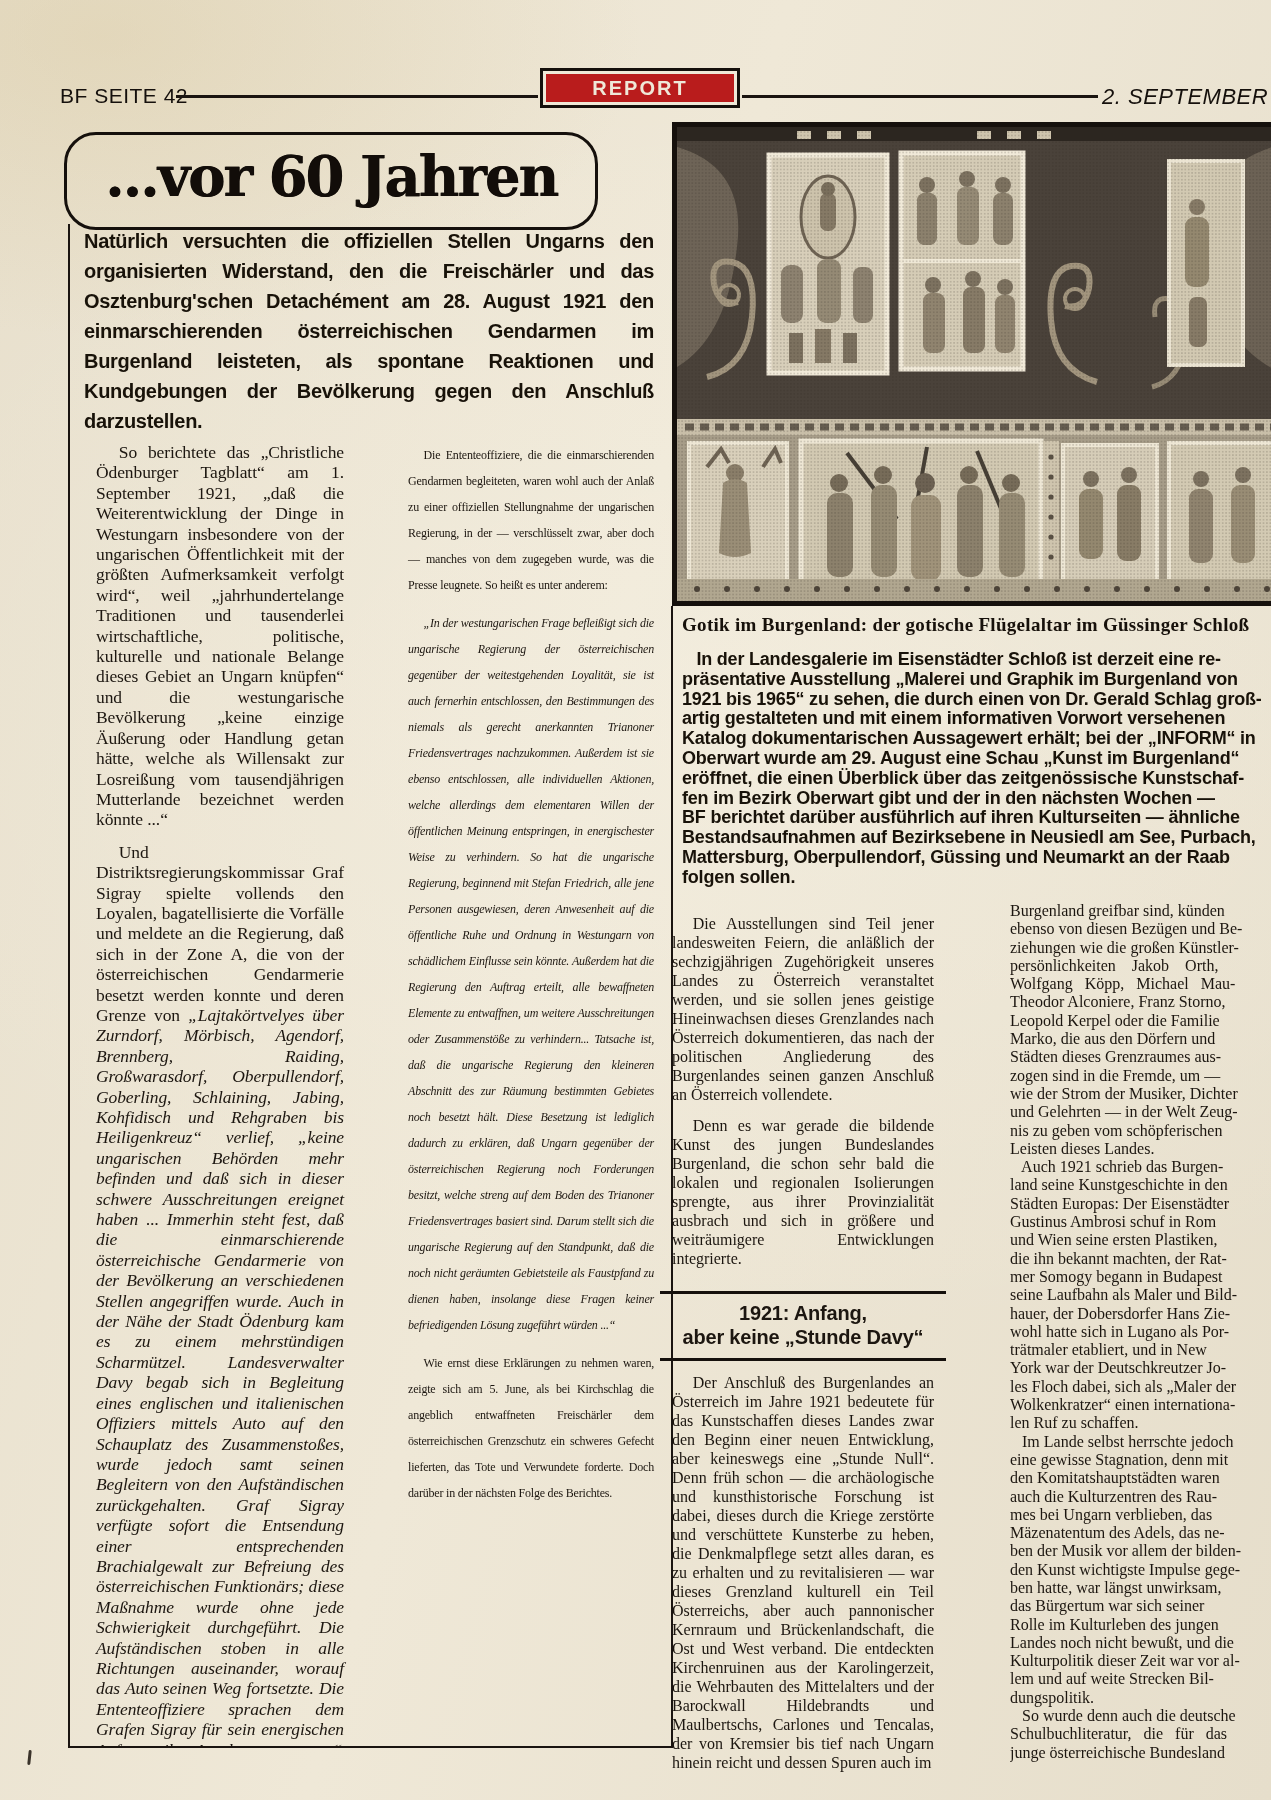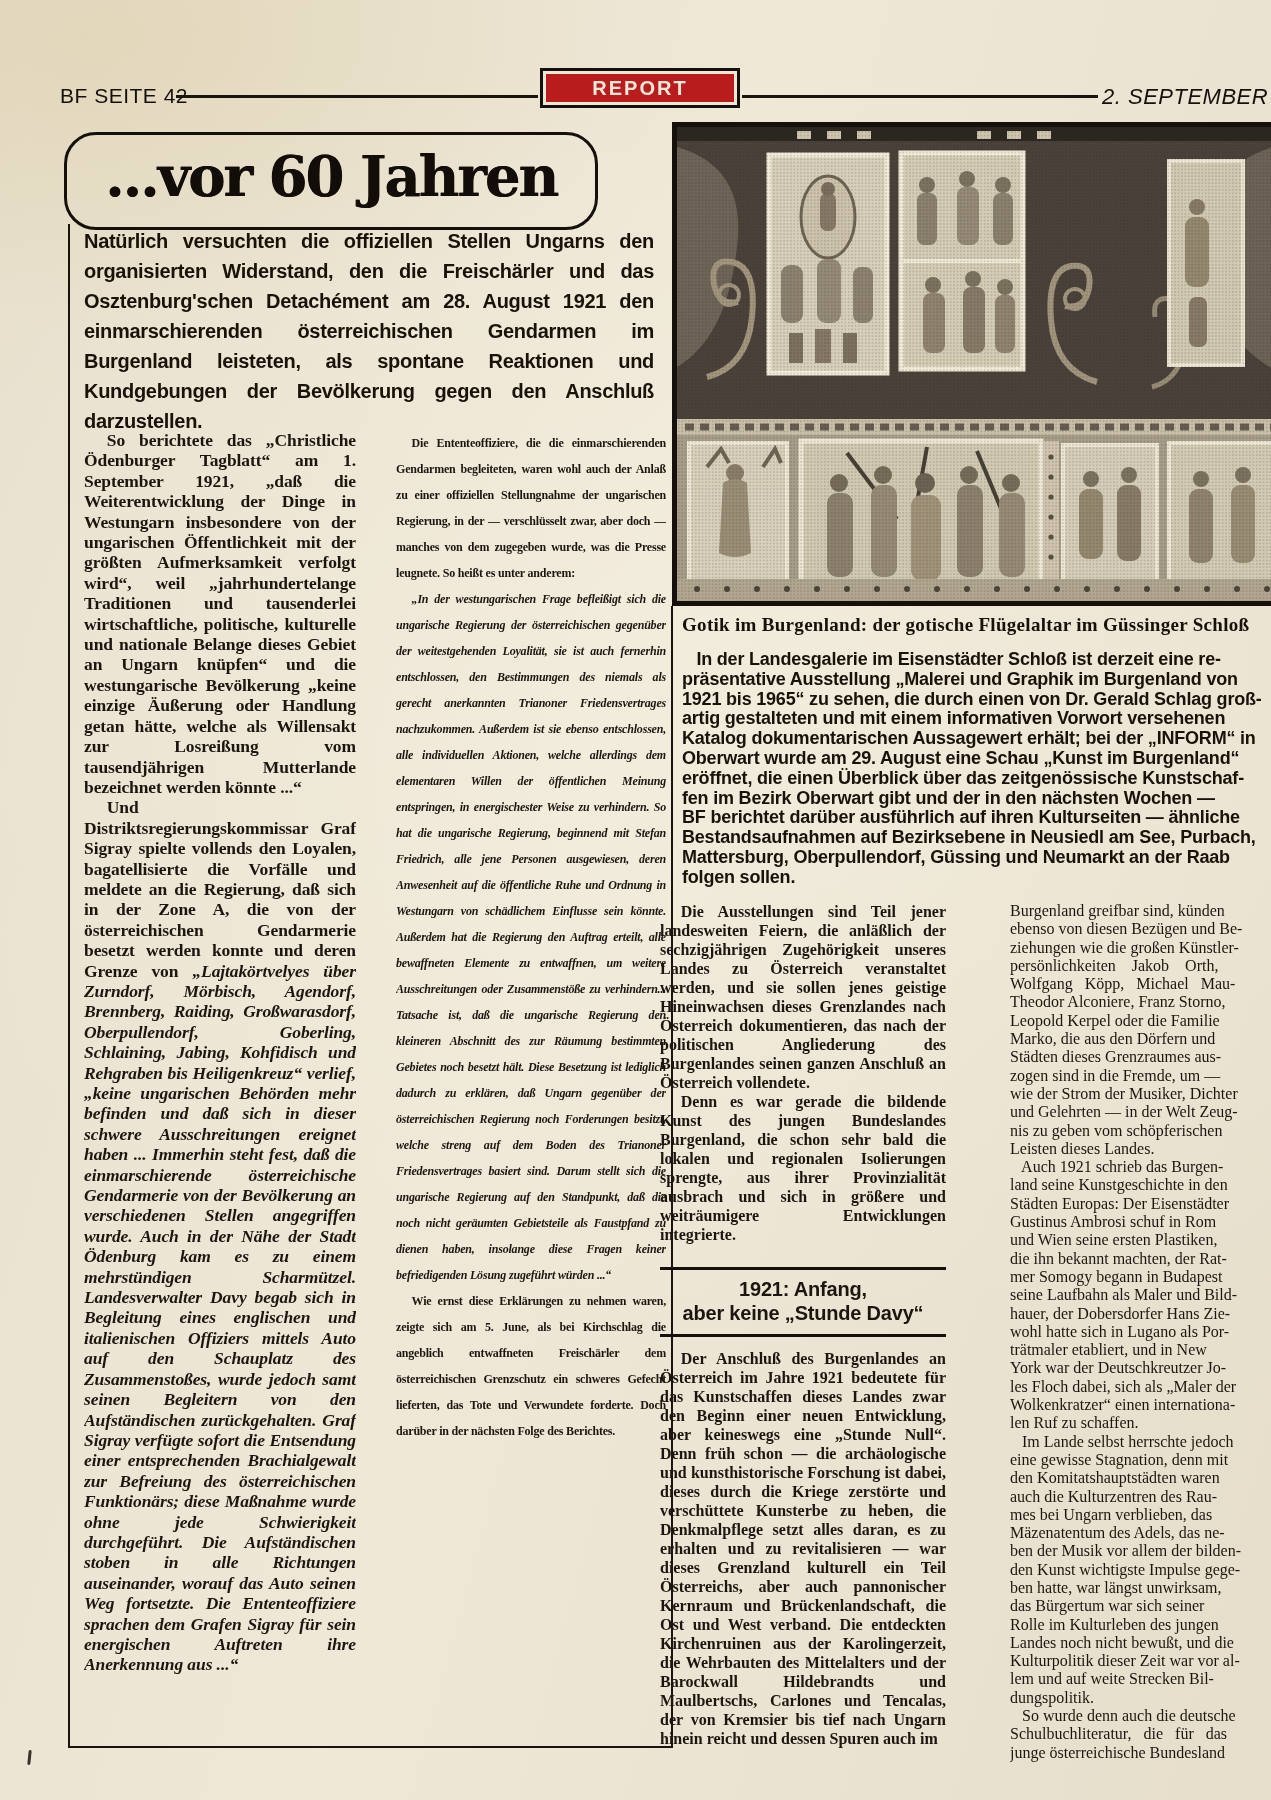--- a/index.html
+++ b/index.html
@@ -22,21 +22,21 @@
   .report-box{position:absolute;left:540px;top:68px;width:200px;height:40px;border:3px solid #15100c;background:#efe8d7;padding:3px;box-sizing:border-box;}
   .report-inner{width:100%;height:100%;background:#b91c1c;color:#efe8d8;display:flex;align-items:center;justify-content:center;font-weight:bold;font-size:20px;letter-spacing:2px;}
 
   
   .title-box{position:absolute;left:64px;top:112px;width:528px;height:92px;border:3px solid #15100c;border-radius:32px;margin-top:20px;}
   .title-text{position:absolute;width:100%;top:8px;text-align:center;font-family:"DejaVu Serif",serif;font-weight:700;font-size:56px;letter-spacing:-2px;color:#120d09;text-shadow:.6px 0 #120d09;}
 
   
   .intro{position:absolute;left:84px;top:226px;width:570px;font-weight:bold;font-size:20px;line-height:30px;letter-spacing:-.3px;text-align:justify;color:#181209;}
   .col{position:absolute;overflow:hidden;text-align:justify;}
-  .col p.para{margin:0;text-indent:1.3em;font-weight:bold;}
+  .col p.para{margin:12px;text-indent:1.3em;}
   .col1{left:84px;top:430px;width:272px;height:1316px;font-size:17.5px;line-height:20.4px;letter-spacing:-.1px;}
   .col2{left:396px;top:430px;width:270px;height:1316px;font-size:12px;line-height:26px;letter-spacing:-.2px;}
   span.italic{font-style:italic;}
   span.roman{font-style:normal;}
 
   
   .photo{position:absolute;left:672px;top:122px;width:612px;height:484px;border:5px solid #15100c;box-sizing:border-box;background:#c7bda9;}
   .photo svg{display:block;width:100%;height:100%;}
 
   .caption{position:absolute;left:682px;top:614px;width:680px;font-weight:bold;font-size:19px;letter-spacing:.3px;white-space:pre;color:#17110b;}

